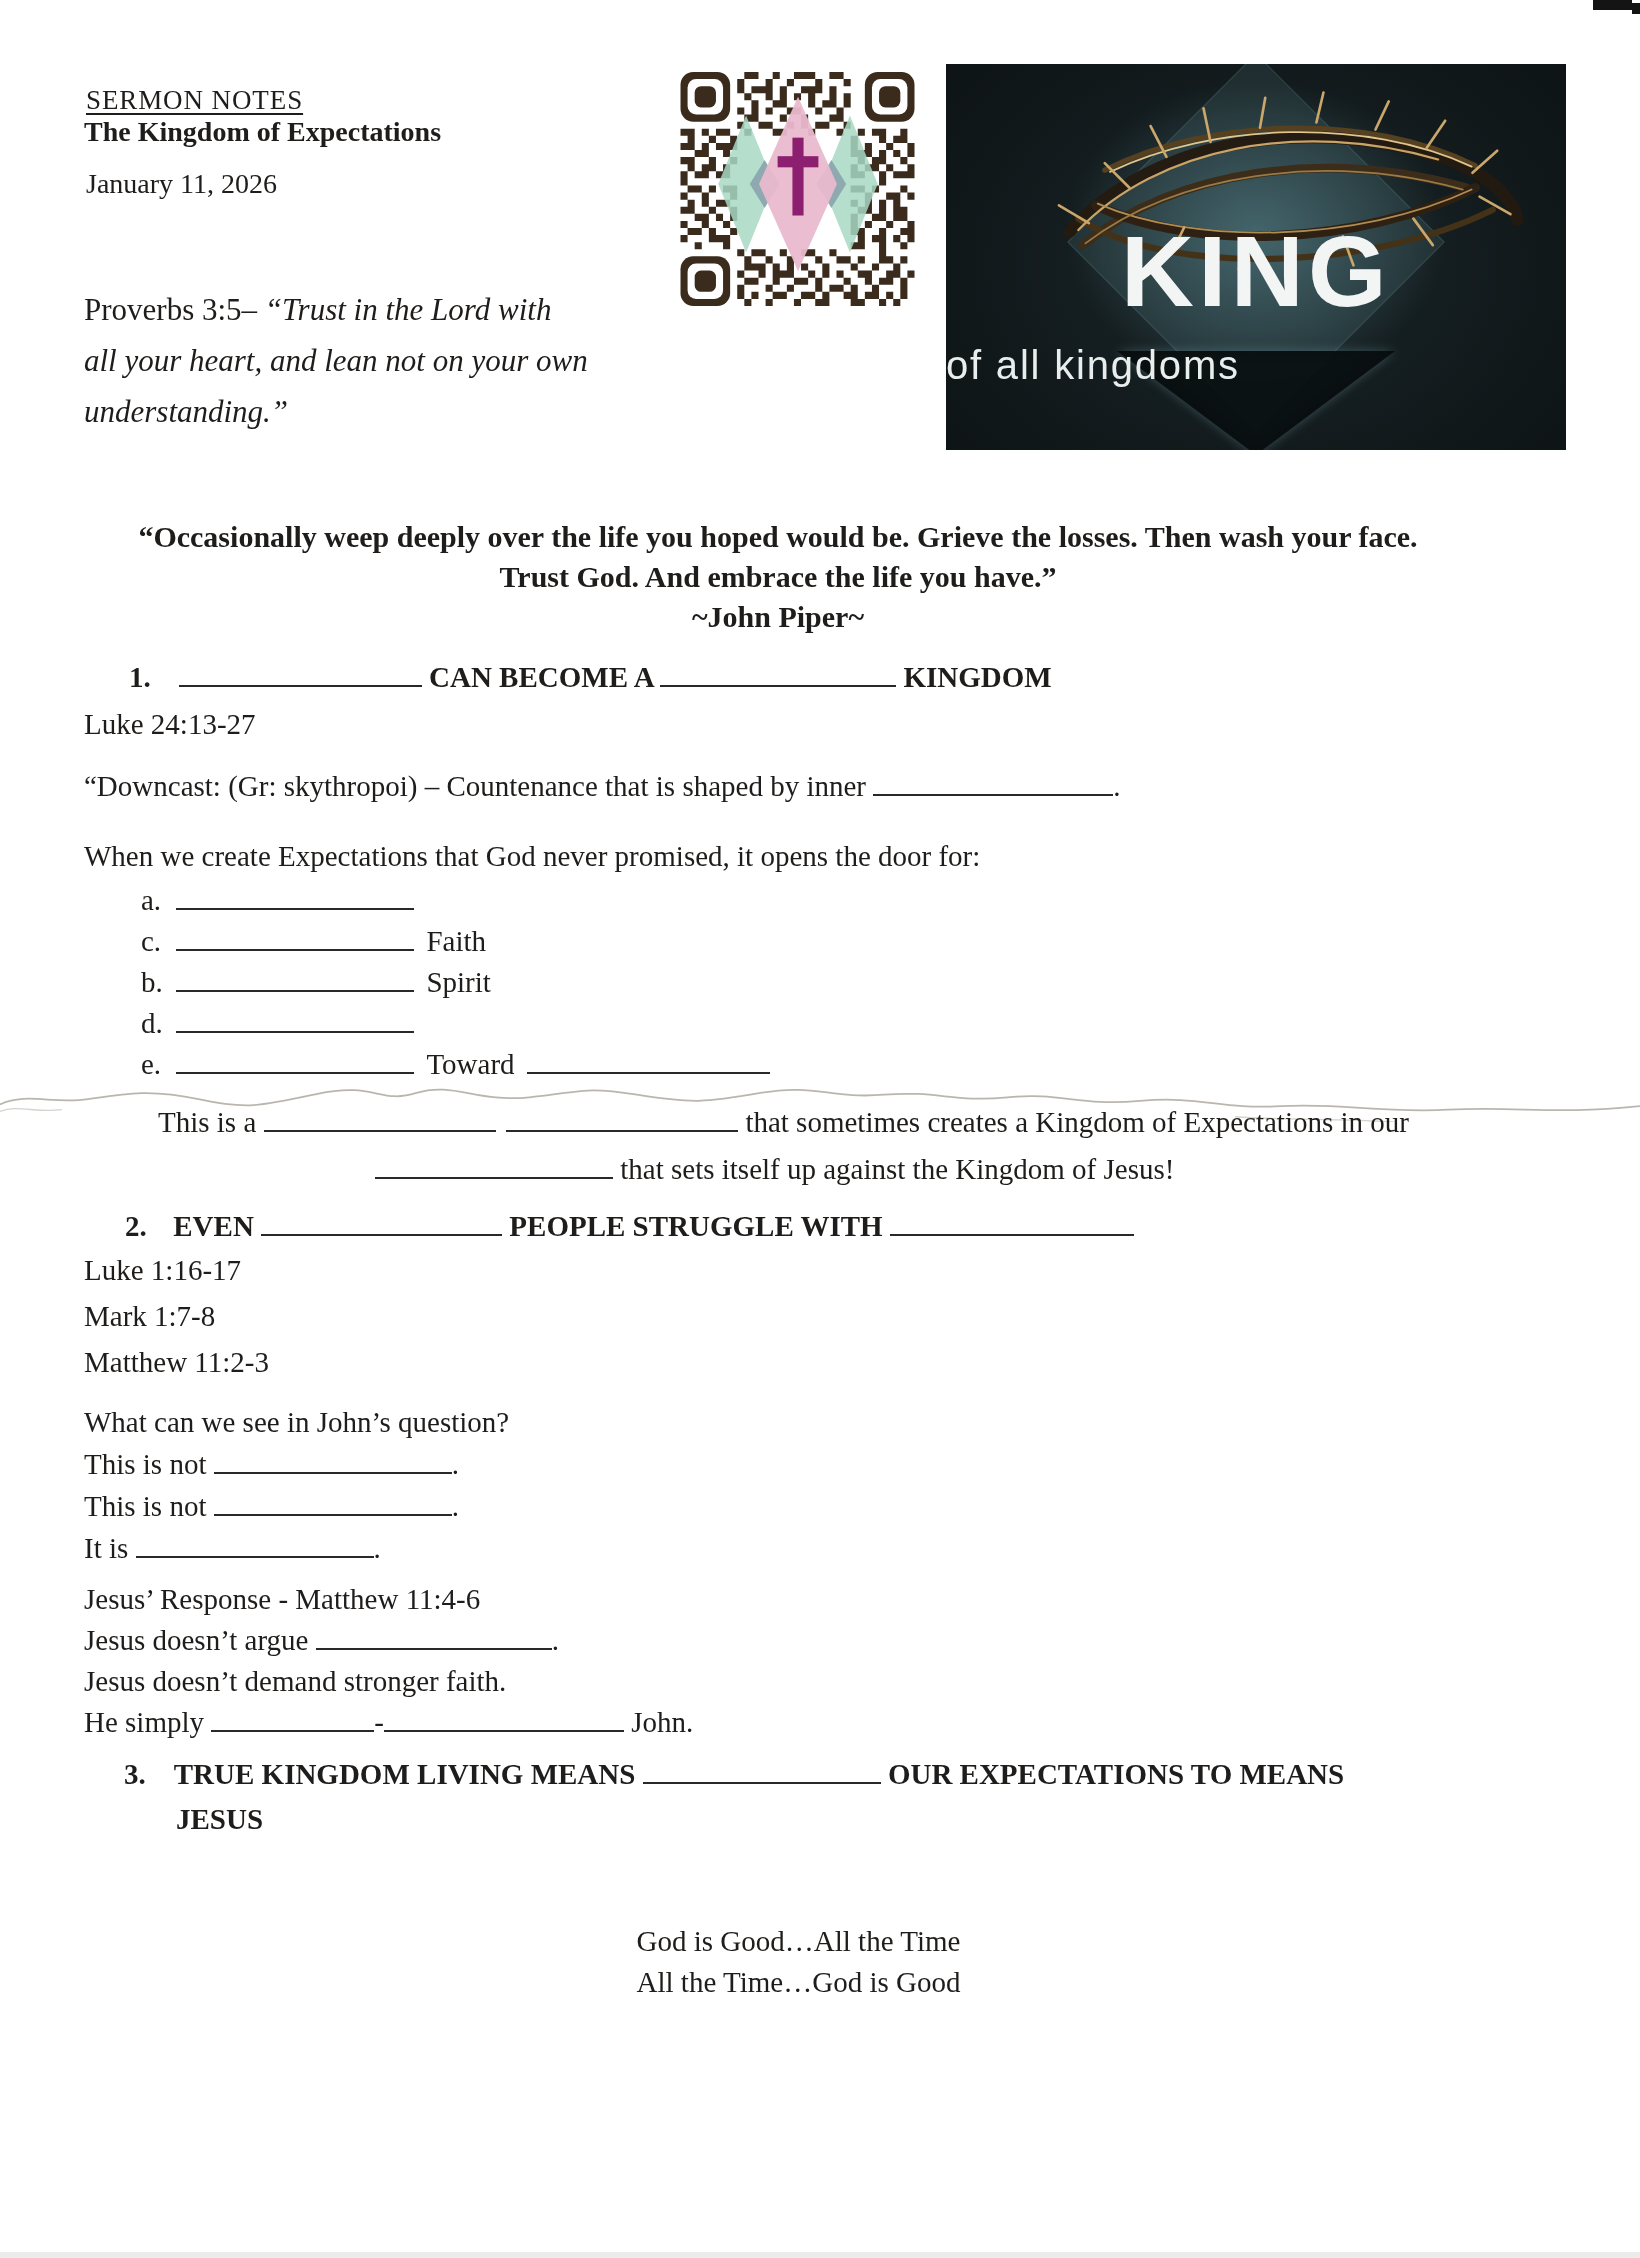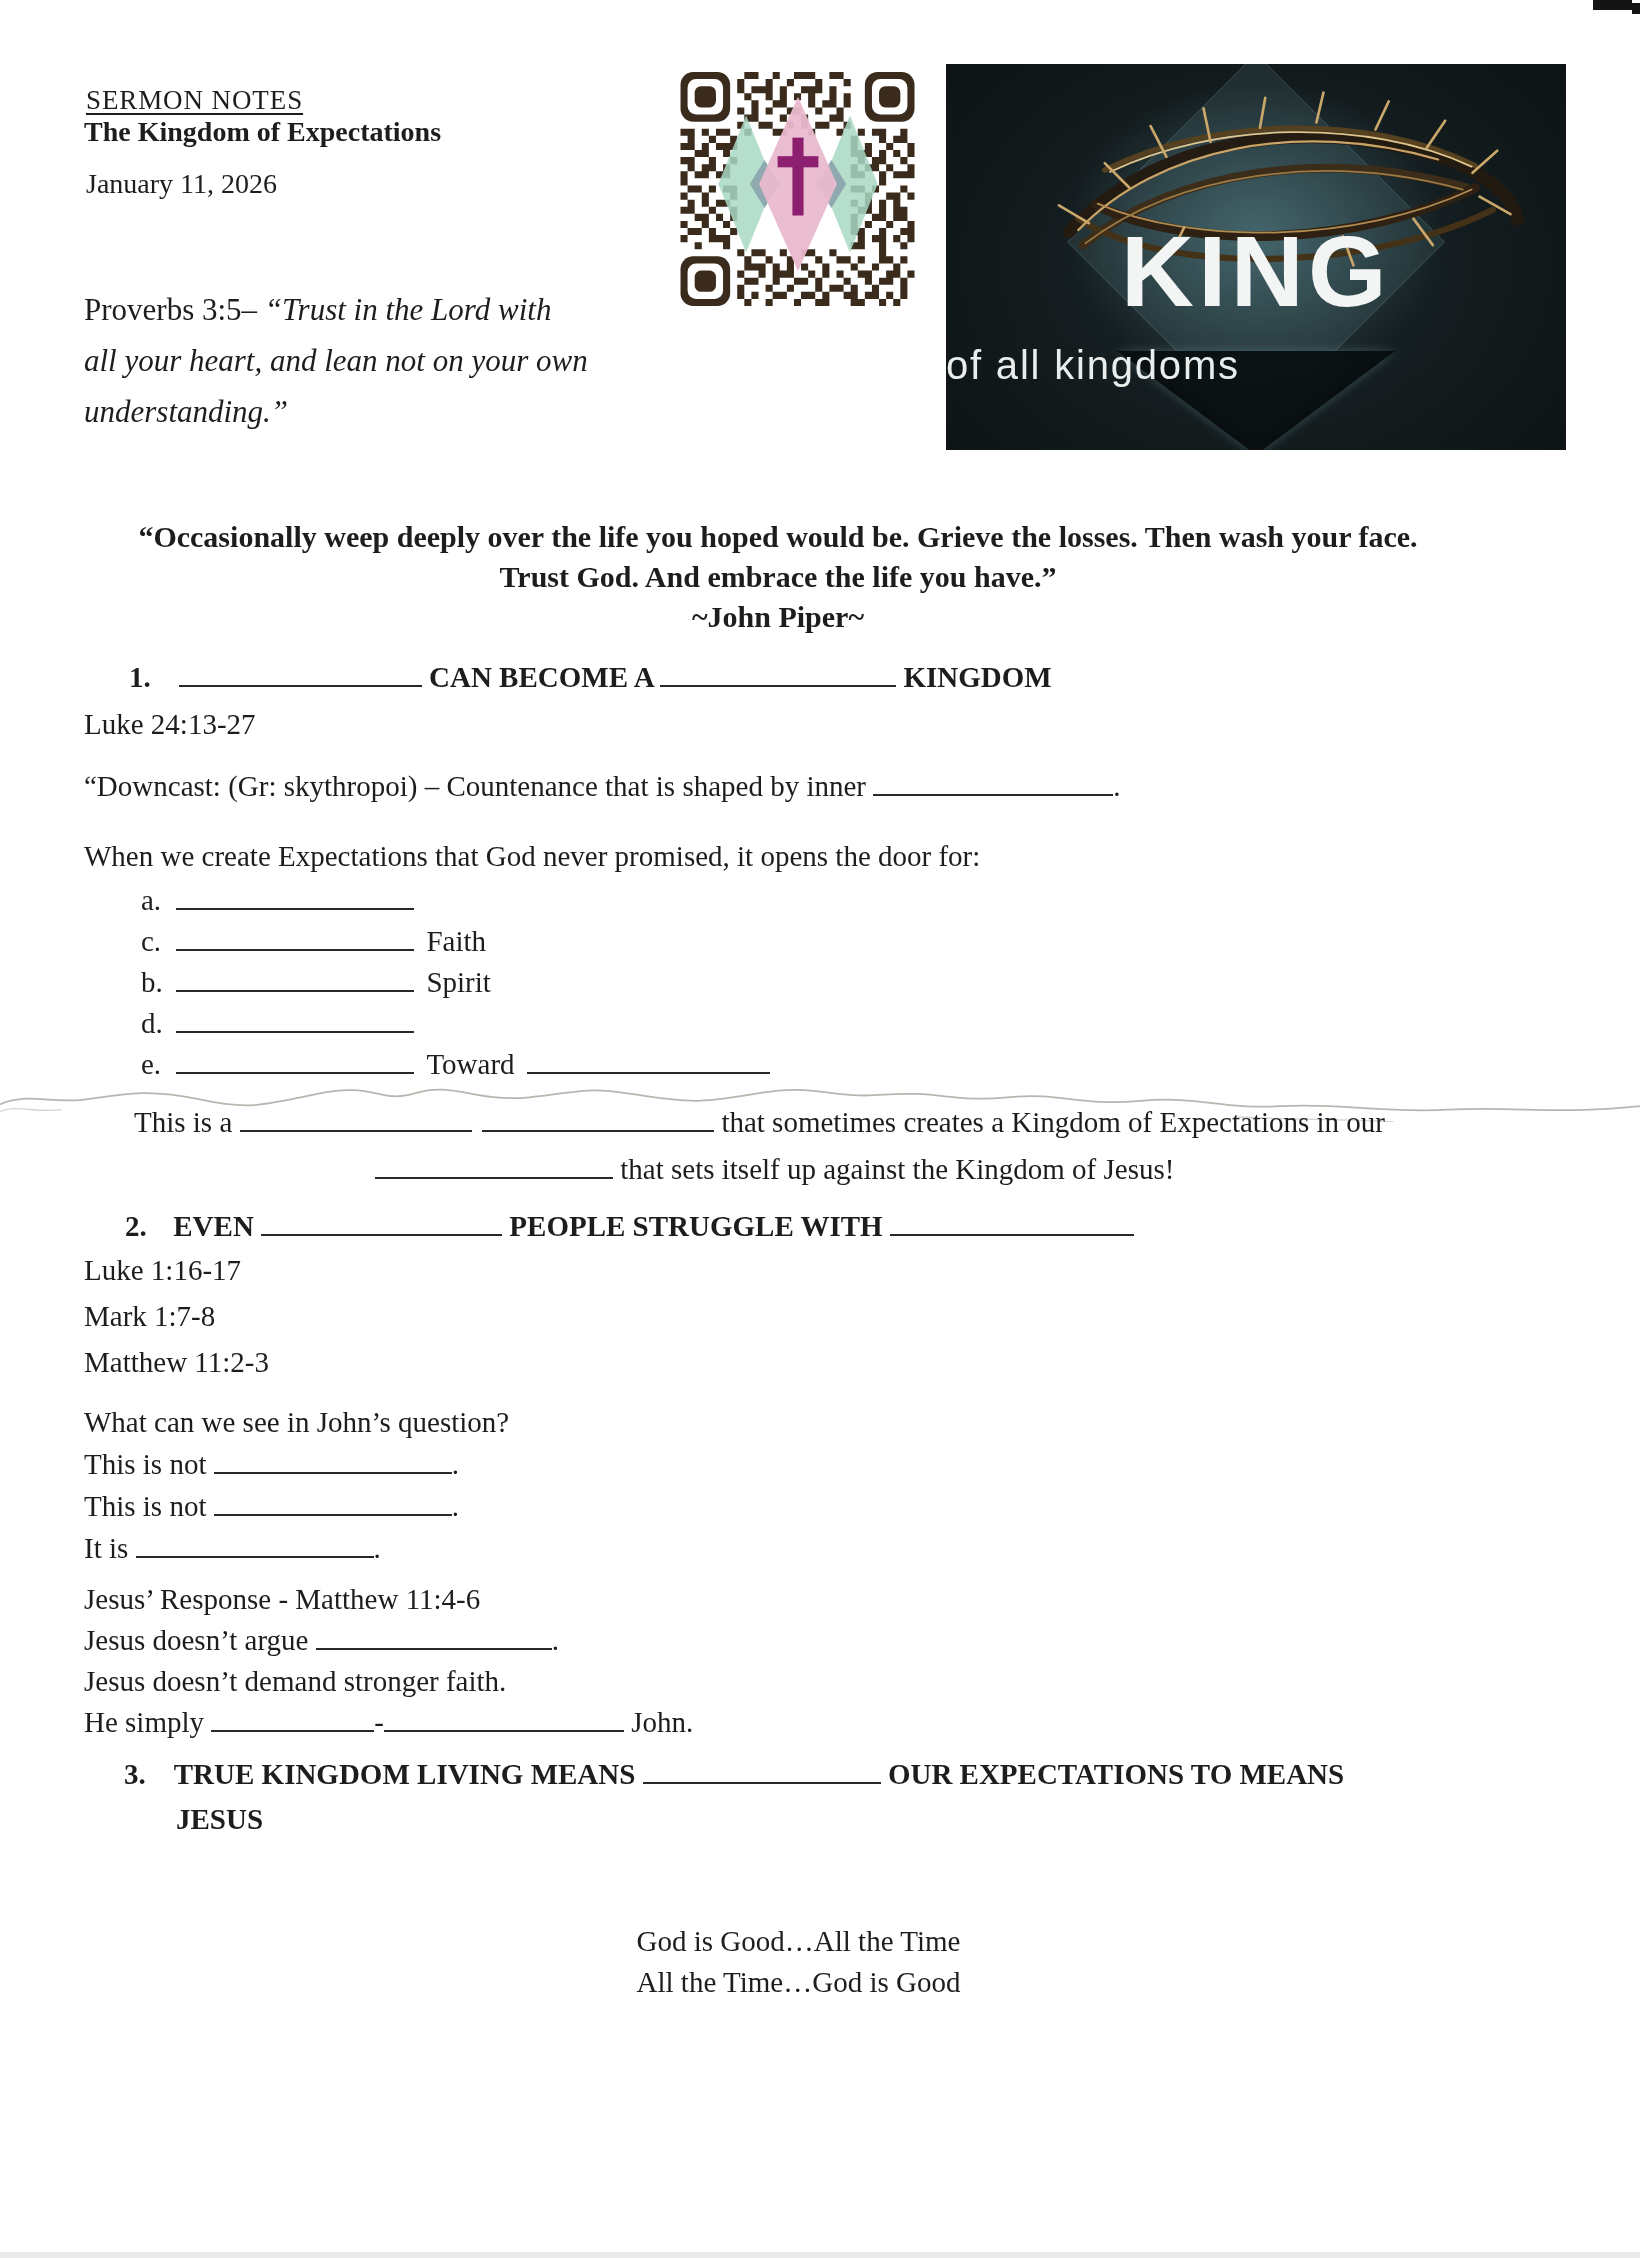--- a/index.html
+++ b/index.html
@@ -182,21 +182,21 @@
     <span class="door-label">b.</span><span class="blank w270"></span><span class="door-suffix">Spirit</span>
   </div>
   <div class="door-item">
     <span class="door-label">d.</span><span class="blank w270"></span><span class="door-suffix"></span>
   </div>
   <div class="door-item">
     <span class="door-label">e.</span><span class="blank w270"></span><span class="door-suffix">Toward</span><span class="blank w275" style="margin-left:12.4px;"></span>
   </div>
 </div>
 
-<div class="abs body-line" style="left:134px;top:1105px;">
+<div class="abs body-line" style="left:158px;top:1105px;">
   <span>This is a </span><span class="blank w263"></span><span class="blank w263" style="margin-left:10.6px;"></span><span> that sometimes creates a Kingdom of Expectations in our</span>
 </div>
 <div class="abs body-line" style="left:375px;top:1152px;">
   <span class="blank w270"></span><span> that sets itself up against the Kingdom of Jesus!</span>
 </div>
 
 <div class="abs body-line h" style="left:125px;top:1209px;">
   <span class="num s2num">2.</span><span>EVEN </span><span class="blank w273"></span><span> PEOPLE STRUGGLE WITH </span><span class="blank w277"></span>
 </div>
 <div class="abs" style="left:84px;top:1247px;">

